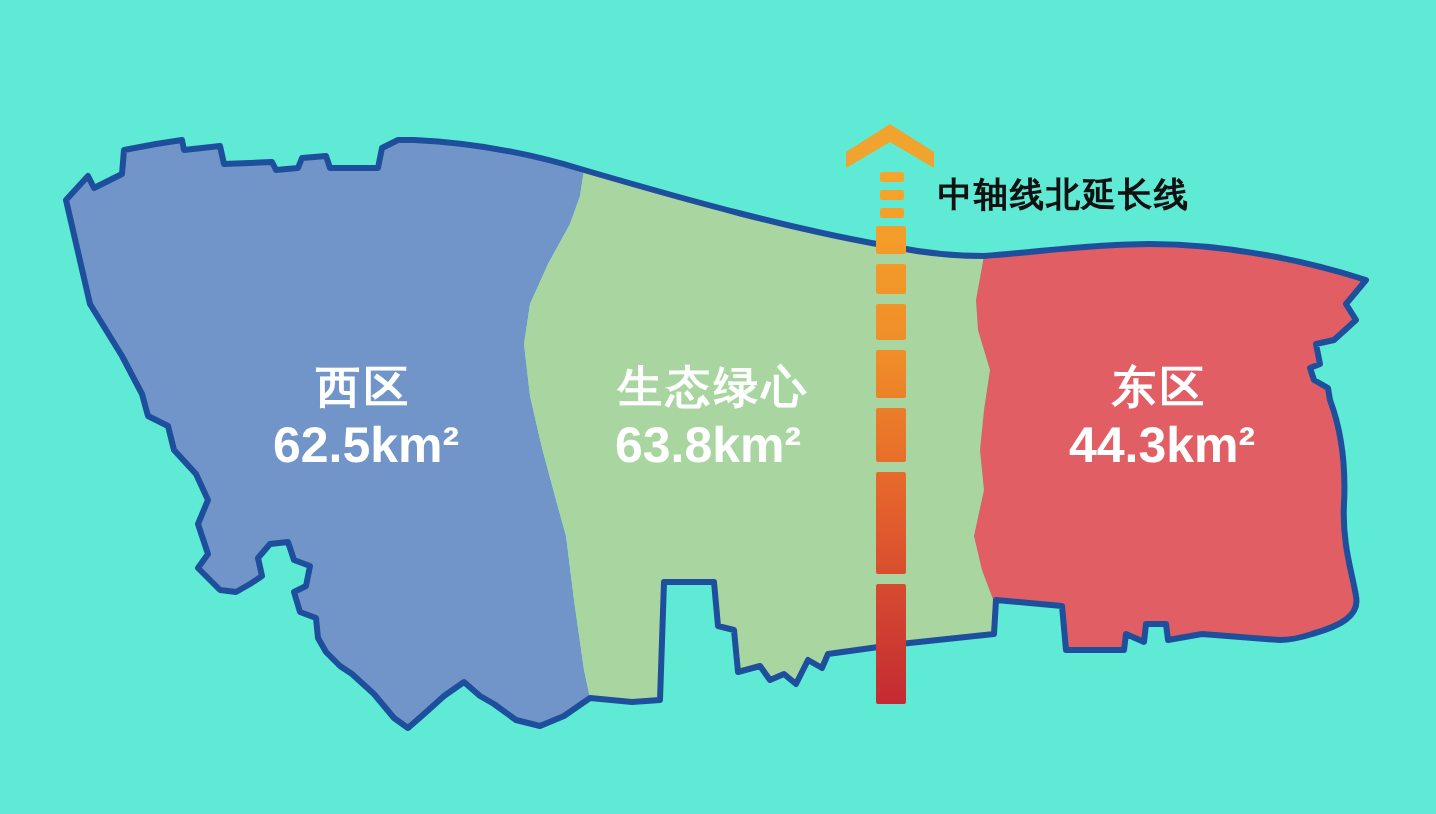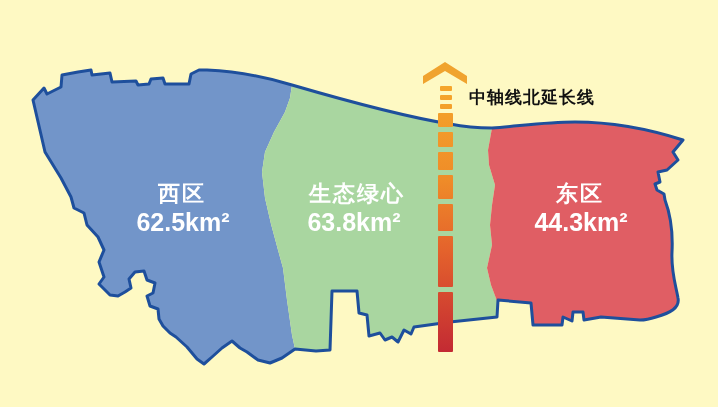--- a/index.html
+++ b/index.html
@@ -5,21 +5,21 @@
   html, body {
     margin: 0;
     padding: 0;
     background: #ffffff;
     font-family: "Liberation Sans", "DejaVu Sans", sans-serif;
   }
   .stage {
     position: relative;
     width: 718px;
     height: 407px;
-    background: #fef9c3;
+    background: #5eead4;
     overflow: hidden;
   }
   svg { display: block; }
   .region-name {
     font-size: 22px;
     font-weight: bold;
     text-anchor: middle;
     letter-spacing: 2px;
   }
   .region-area {

